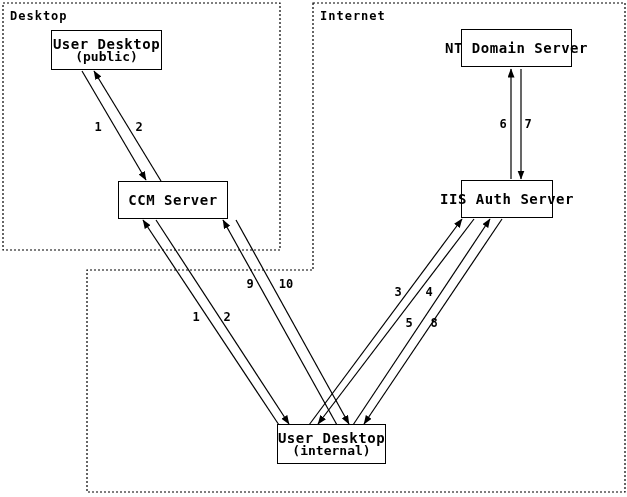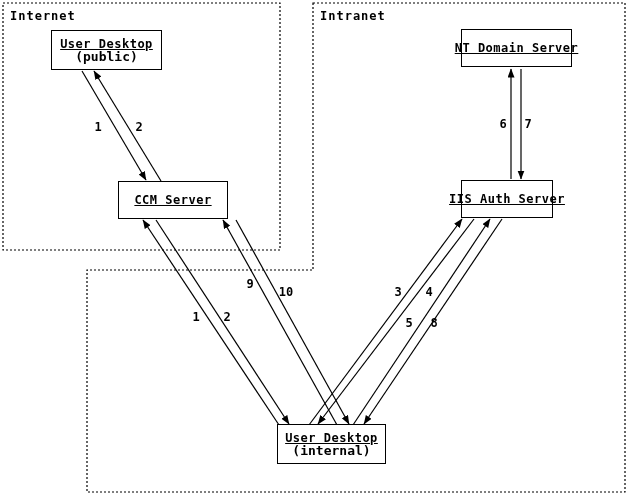--- a/index.html
+++ b/index.html
@@ -18,26 +18,25 @@
     background:#fff;
     display:flex;
     flex-direction:column;
     align-items:center;
     justify-content:center;
     text-align:center;
     z-index:2;
     box-sizing:border-box;
   }
   .node-title{
-    font-size:12px;
+    font-size:14px;
     font-weight:bold;
     line-height:13px;
     white-space:nowrap;
     letter-spacing:0.5px;
-    text-decoration:underline;
   }
   .node-sub{
     font-size:13px;
     font-weight:bold;
     line-height:11px;
     white-space:nowrap;
   }
   .region-label{
     position:absolute;
     font-size:12px;
@@ -79,22 +78,22 @@
       <line x1="236" y1="220" x2="349" y2="424" marker-end="url(#ah)"></line>
       <line x1="309" y1="425" x2="462" y2="219" marker-end="url(#ah)"></line>
       <line x1="474" y1="219" x2="318" y2="424" marker-end="url(#ah)"></line>
       <line x1="353" y1="425" x2="490" y2="219" marker-end="url(#ah)"></line>
       <line x1="502" y1="219" x2="364" y2="424" marker-end="url(#ah)"></line>
       <line x1="511" y1="179" x2="511" y2="69" marker-end="url(#ah)"></line>
       <line x1="521" y1="69" x2="521" y2="179" marker-end="url(#ah)"></line>
     </g>
   </svg>
 
-  <div class="region-label" style="left:10px;top:9px;">Internet</div>
-  <div class="region-label" style="left:320px;top:9px;">Intranet</div>
+  <div class="region-label" style="left:10px;top:9px;">Desktop</div>
+  <div class="region-label" style="left:320px;top:9px;">Internet</div>
 
   <div class="node" style="left:51px;top:30px;width:111px;height:40px;">
     <div class="node-title">User Desktop</div>
     <div class="node-sub">(public)</div>
   </div>
 
   <div class="node" style="left:118px;top:181px;width:110px;height:38px;">
     <div class="node-title">CCM Server</div>
   </div>
 
@@ -109,21 +108,21 @@
   <div class="node" style="left:277px;top:424px;width:109px;height:40px;">
     <div class="node-title">User Desktop</div>
     <div class="node-sub">(internal)</div>
   </div>
 
   <div class="num" style="left:98px;top:127px;">1</div>
   <div class="num" style="left:139px;top:127px;">2</div>
   <div class="num" style="left:196px;top:317px;">1</div>
   <div class="num" style="left:227px;top:317px;">2</div>
   <div class="num" style="left:250px;top:284px;">9</div>
-  <div class="num" style="left:286px;top:292px;">10</div>
+  <div class="num" style="left:286px;top:284px;">10</div>
   <div class="num" style="left:398px;top:292px;">3</div>
   <div class="num" style="left:429px;top:292px;">4</div>
   <div class="num" style="left:409px;top:323px;">5</div>
   <div class="num" style="left:434px;top:323px;">8</div>
   <div class="num" style="left:503px;top:124px;">6</div>
   <div class="num" style="left:528px;top:124px;">7</div>
 
 </div>
 
 </body></html>

